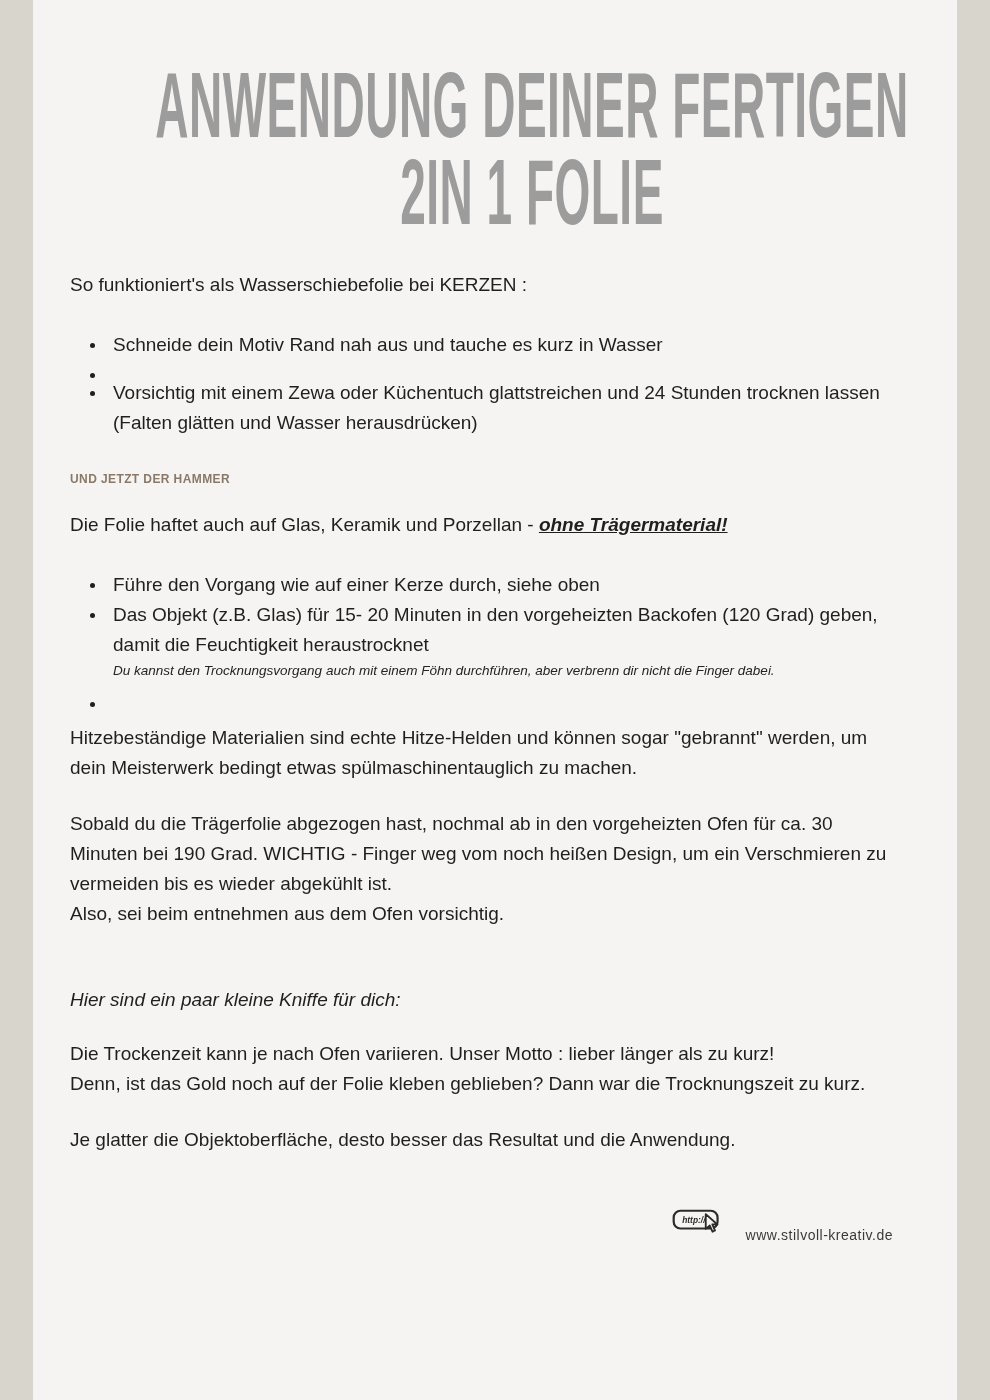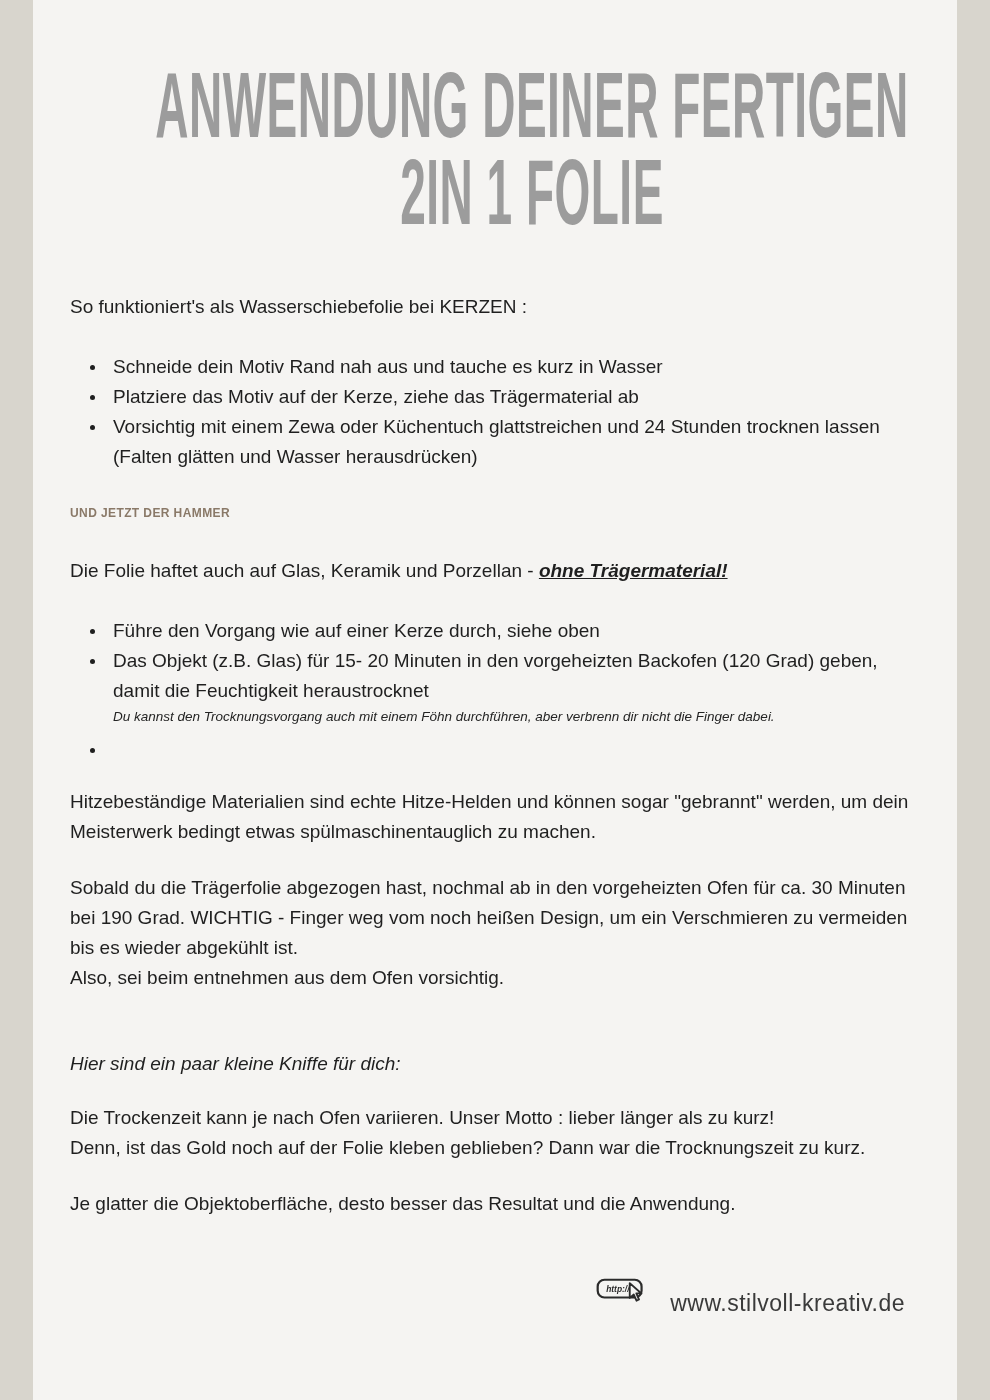--- a/index.html
+++ b/index.html
@@ -7,80 +7,80 @@
   body {
     background: #d8d5cd;
     font-family: "Liberation Sans", sans-serif;
     color: #1f1f1f;
   }
   .page {
     width: 924px;
     height: 1400px;
     margin: 0 33px;
     background: #f5f4f2;
-    padding: 0 40px 0 37px;
+    padding: 0 52px 0 37px;
     overflow: hidden;
   }
   
   .title-svg { display: block; }
   .title-svg text {
     font-family: "Liberation Sans", sans-serif;
     font-weight: bold;
     fill: #9c9c9c;
     letter-spacing: 1px;
   }
   
   p, li { font-size: 19px; line-height: 30px; }
-  .intro { margin-top: 52px; }
+  .intro { margin-top: 30px; }
   ul.bullets { list-style: none; margin-top: 30px; }
   ul.bullets li { display: flex; align-items: flex-start; }
   .dot {
     width: 5px; height: 5px; border-radius: 50%;
     background: #1f1f1f; flex: 0 0 5px;
     margin: 13px 18px 0 20px;
   }
   .li-text { max-width: 806px; }
   .section-heading {
     margin-top: 34px;
     font-size: 12px;
     font-weight: bold;
     color: #8a7968;
     letter-spacing: 0.4px;
   }
-  .glue { margin-top: 36px; }
+  .glue { margin-top: 24px; }
   .glue .em {
     font-weight: bold;
     font-style: italic;
     text-decoration: underline;
   }
   .note {
     font-size: 13.5px;
     line-height: 18px;
     margin: 2px 0 9px 0;
     color: #242424;
     font-style: italic;
   }
-  .para { margin-top: 34px; max-width: 872px; }
+  .para { margin-top: 16px; max-width: 872px; }
   .para-oven { margin-top: 26px; max-width: 880px; }
   .para-oven .line { display: block; }
   .tips-intro { margin-top: 56px; font-style: italic; }
   .tips { margin-top: 24px; max-width: 880px; }
   .tips .line { display: block; }
   .tips .bold { font-weight: bold; }
   .closing { margin-top: 26px; }
   .footer {
     margin-top: 48px;
     display: flex;
     align-items: center;
     justify-content: flex-end;
     gap: 20px;
     padding-right: 12px;
   }
   .footer .url {
-    font-size: 23px;
+    font-size: 14px;
     color: #3a3a3a;
     letter-spacing: 0.5px;
     margin-top: 23px;
   }
   .link-icon { display: block; }
   .link-icon text {
     font-family: "Liberation Sans", sans-serif;
     font-weight: bold;
     font-style: italic;
     fill: #2b2b2b;
@@ -100,21 +100,20 @@
 
   <p class="intro">So funktioniert's als Wasserschiebefolie bei KERZEN :</p>
 
   <ul class="bullets">
     <li>
       <span class="dot"></span>
       <span class="li-text">Schneide dein Motiv Rand nah aus und tauche es kurz in Wasser</span>
     </li>
     <li>
       <span class="dot"></span>
-      <span class="li-text">Platziere das Motiv auf der Kerze, ziehe das Trägermaterial ab</span>
     </li>
     <li>
       <span class="dot"></span>
       <span class="li-text">Vorsichtig mit einem Zewa oder Küchentuch glattstreichen und 24 Stunden trocknen lassen (Falten glätten und Wasser herausdrücken)</span>
     </li>
   </ul>
 
   <h2 class="section-heading">UND JETZT DER HAMMER</h2>
 
   <p class="glue">

